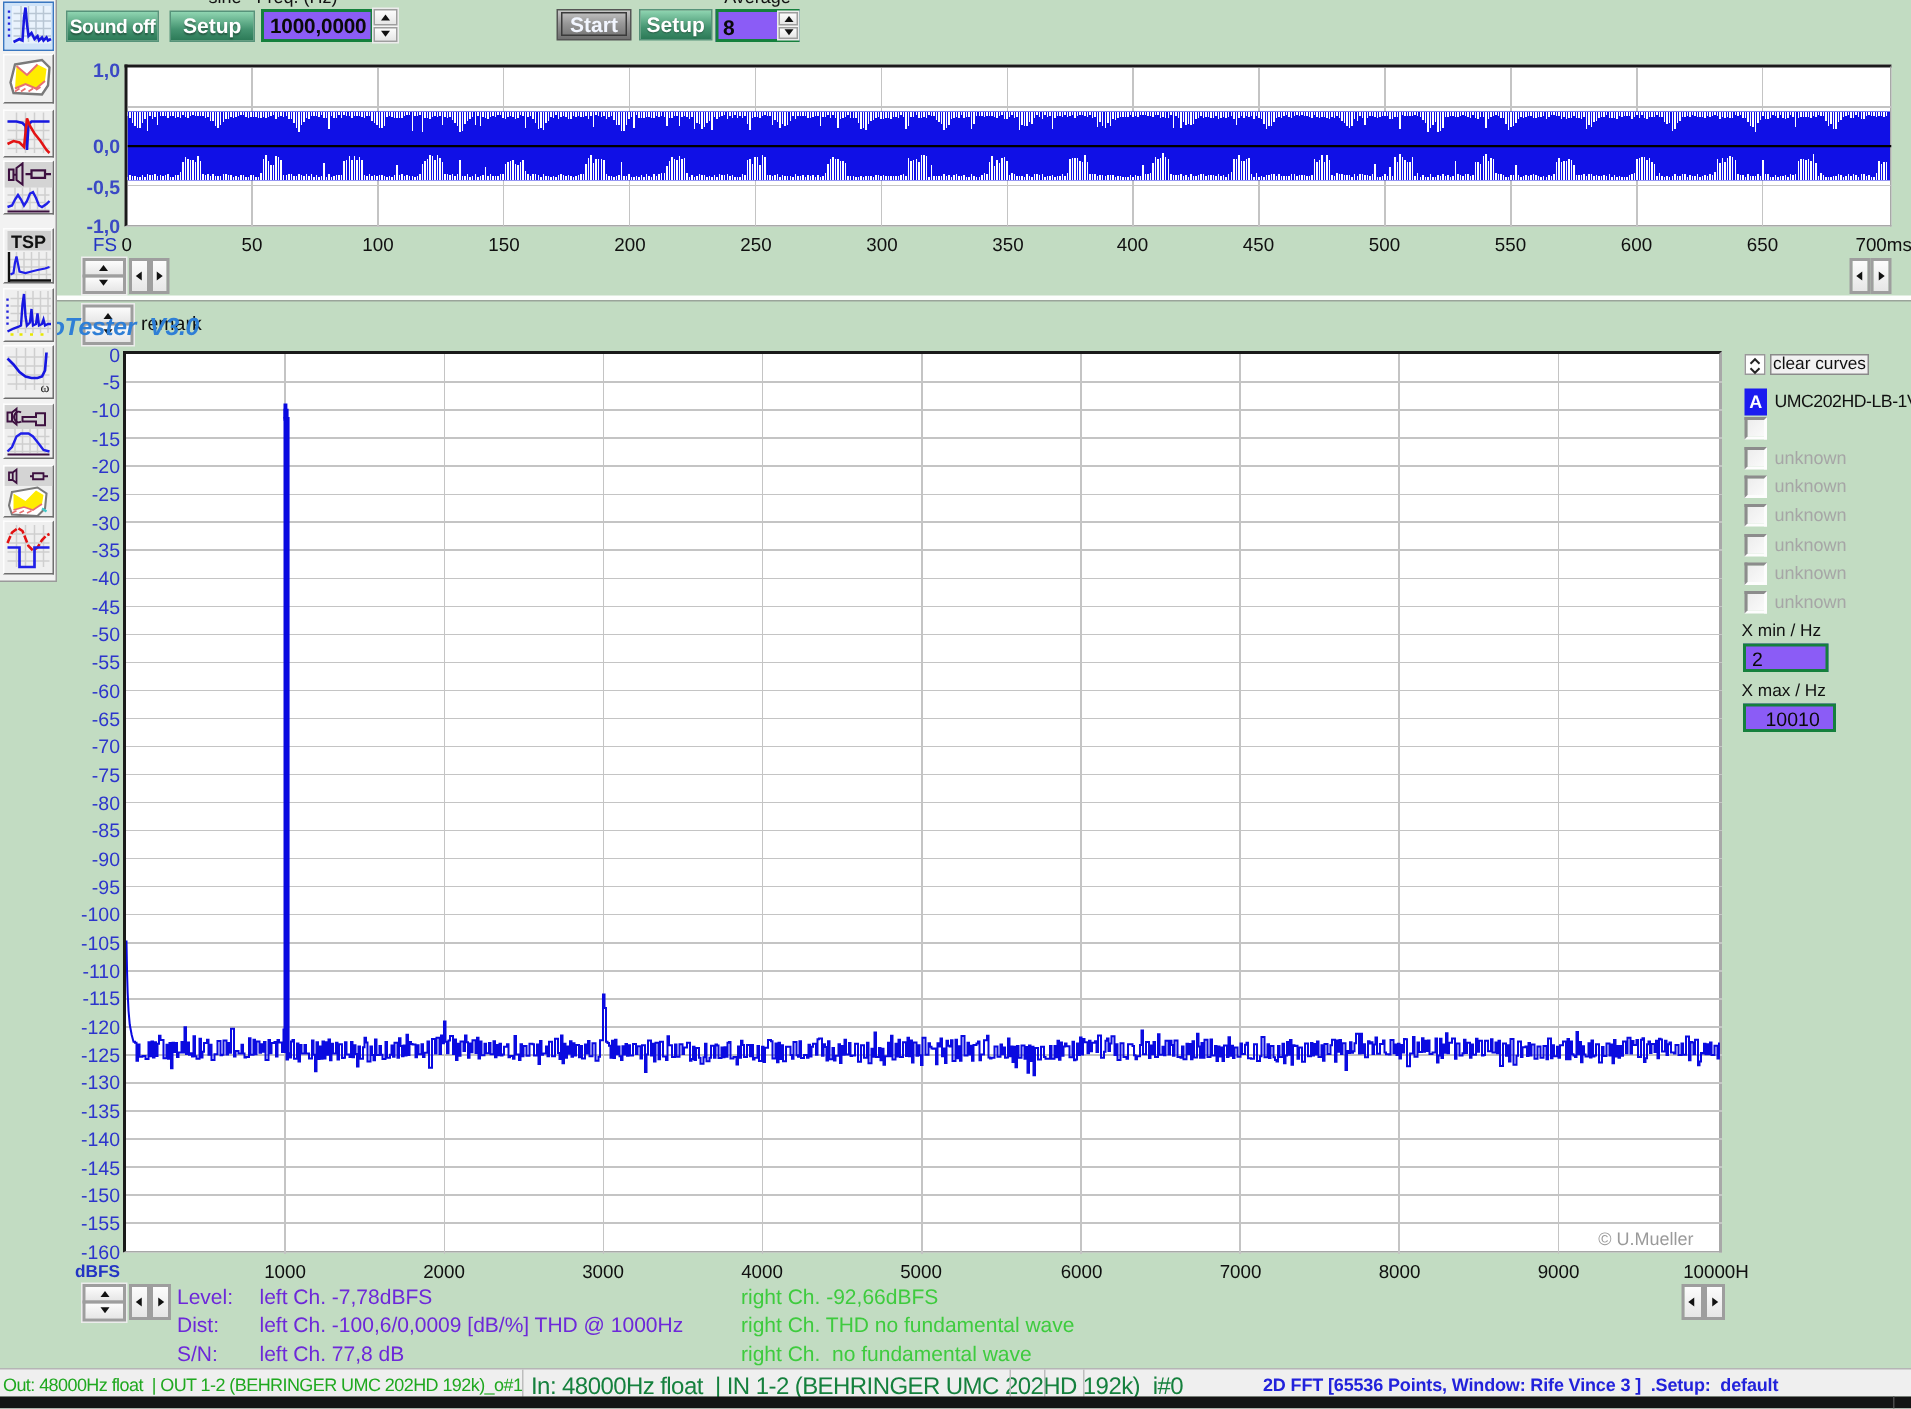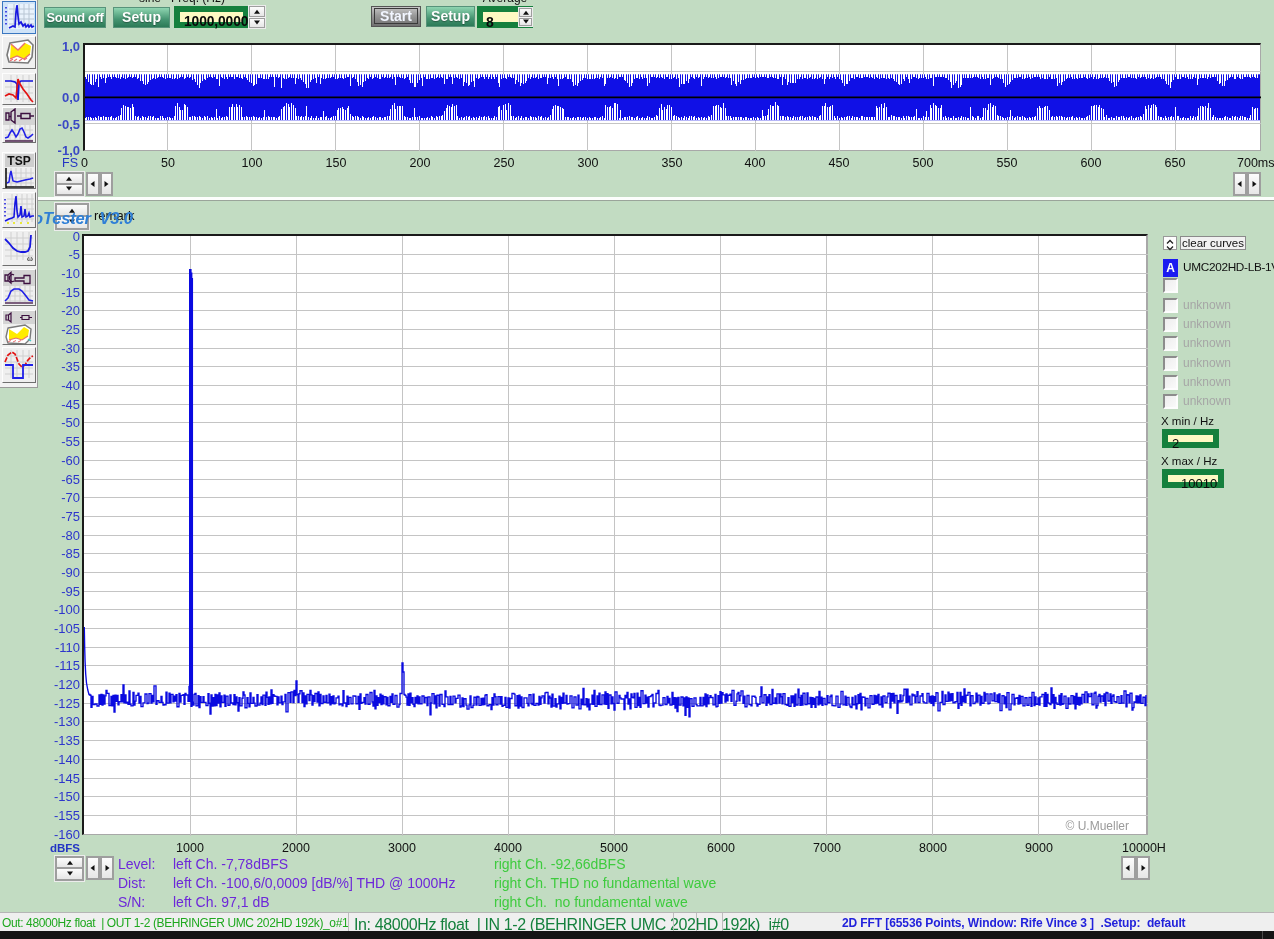--- a/index.html
+++ b/index.html
@@ -4,21 +4,21 @@
 html,body{width:1274px;height:939px;overflow:hidden}
 body{position:relative;background:#c2dcc2;font-family:"Liberation Sans",sans-serif;-webkit-font-smoothing:antialiased}
 .abs{position:absolute}
 
 #sidebar{left:0;top:0;width:38px;height:388px;background:#f2f2f2;border-right:1px solid #9a9a9a;border-bottom:1px solid #9a9a9a}
 .sic{position:absolute;left:2px;width:34px;background:#efefef;border:1px solid;border-color:#fdfdfd #6f6f6f #6f6f6f #fdfdfd}
 .sic svg{display:block}
 
 .gbtn{position:absolute;background:linear-gradient(#8fd5b1,#459471 60%,#2c7a57);color:#fff;font-weight:bold;font-size:14px;text-align:center;border:1px solid #57937a;text-shadow:0 1px 1px rgba(0,0,0,.35)}
 
-.inp{position:absolute;background:#fef9c3;border:6px solid #15803d;font-weight:bold;color:#0a0a0a}
+.inp{position:absolute;background:#8b5cf6;border:2px solid #15803d;font-weight:bold;color:#0a0a0a}
 .spinv{position:absolute;display:flex;flex-direction:column;background:#f4f4f4;box-shadow:0 0 0 1px #ececec}
 .spinv b{flex:1;background:linear-gradient(#fcfcfc,#e6e6e6);border:2px solid #9e9e9e;position:relative}
 .spinv b + b{margin-top:-2px}
 .spinv.sm b{border-width:1px}
 .spinv.sm b + b{margin-top:1px}
 .tri-u{position:absolute;left:50%;top:50%;transform:translate(-50%,-32%);width:0;height:0;border-left:3.5px solid transparent;border-right:3.5px solid transparent;border-bottom:4.5px solid #111}
 .tri-d{position:absolute;left:50%;top:50%;transform:translate(-50%,-62%);width:0;height:0;border-left:3.5px solid transparent;border-right:3.5px solid transparent;border-top:4.5px solid #111}
 .tri-l{position:absolute;left:50%;top:50%;transform:translate(-62%,-50%);width:0;height:0;border-top:3.5px solid transparent;border-bottom:3.5px solid transparent;border-right:4.5px solid #111}
 .tri-r{position:absolute;left:50%;top:50%;transform:translate(-38%,-50%);width:0;height:0;border-top:3.5px solid transparent;border-bottom:3.5px solid transparent;border-left:4.5px solid #111}
 .hbt{position:absolute;background:linear-gradient(#fcfcfc,#e6e6e6);border:2px solid #9e9e9e}
@@ -258,21 +258,21 @@
 <div class="hbt" style="left:1135.5px;top:856px;width:14.5px;height:24px">
     <i class="tri-r"></i>
   </div>
 <div class="blab" style="left:118px;top:856px">Level:</div>
 <div class="blab" style="left:173px;top:856px">left Ch. -7,78dBFS</div>
 <div class="glab" style="left:494px;top:856px">right Ch. -92,66dBFS</div>
 <div class="blab" style="left:118px;top:875px">Dist:</div>
 <div class="blab" style="left:173px;top:875px">left Ch. -100,6/0,0009 [dB/%] THD @ 1000Hz</div>
 <div class="glab" style="left:494px;top:875px">right Ch. THD no fundamental wave</div>
 <div class="blab" style="left:118px;top:894px">S/N:</div>
-<div class="blab" style="left:173px;top:894px">left Ch. 97,1 dB</div>
+<div class="blab" style="left:173px;top:894px">left Ch. 77,8 dB</div>
 <div class="glab" style="left:494px;top:894px">right Ch.&nbsp; no fundamental wave</div>
 
 <div class="abs" style="left:1163px;top:236px;width:14px;height:14px;background:#fdfdfd;border:1px solid #999"><svg width="12" height="12">
       <path d="M3 4.5 L6 1.5 L9 4.5 M3 7.5 L6 10.5 L9 7.5" stroke="#222" stroke-width="1.3" fill="none"></path>
     </svg></div>
 <div class="abs" style="left:1180px;top:236px;width:66px;height:14px;background:#f1f1f1;border:1px solid #8a8a8a;font-size:11.5px;line-height:13px;text-align:center;color:#101010;white-space:nowrap">clear curves</div>
 <div class="abs" style="left:1163px;top:258.5px;width:15px;height:18px;background:#1b1bf0;color:#fff;font-weight:bold;font-size:12px;text-align:center;line-height:18px">A</div>
 <div class="abs" style="left:1183px;top:260px;font-size:11.8px;color:#101010;white-space:nowrap;letter-spacing:-0.32px">UMC202HD-LB-1Vp</div>
 <div class="cb" style="top:277.5px"></div>
 <div class="cb" style="top:297.5px"></div>

